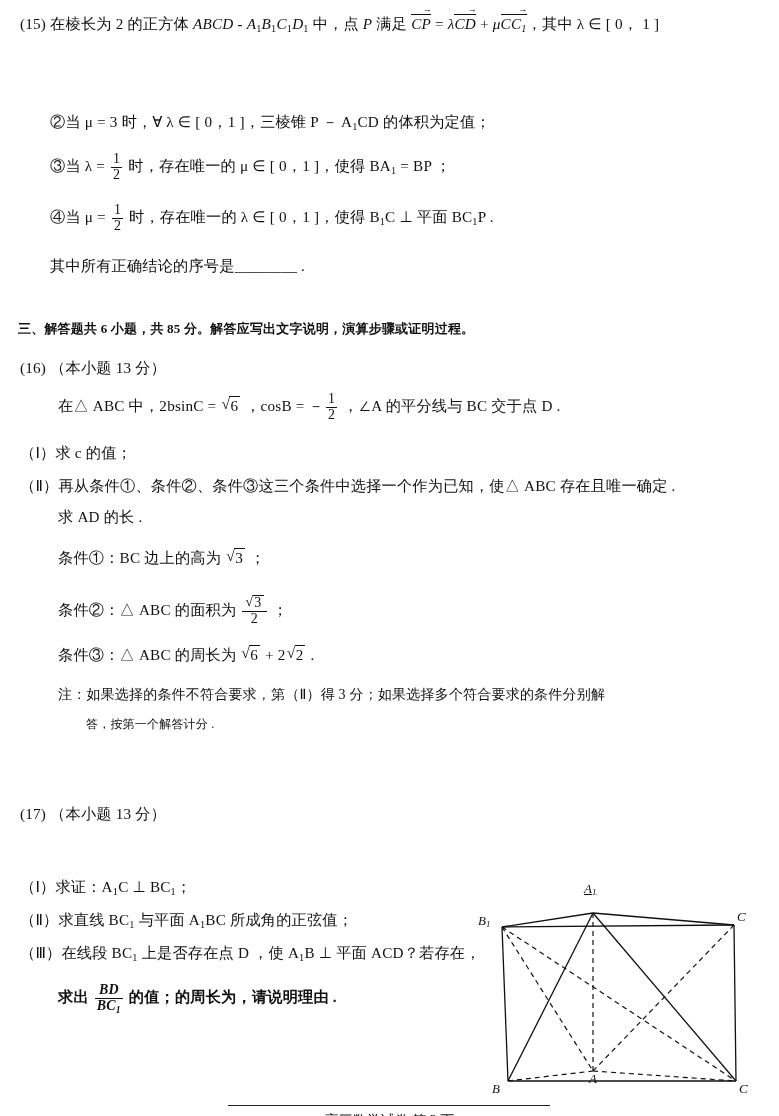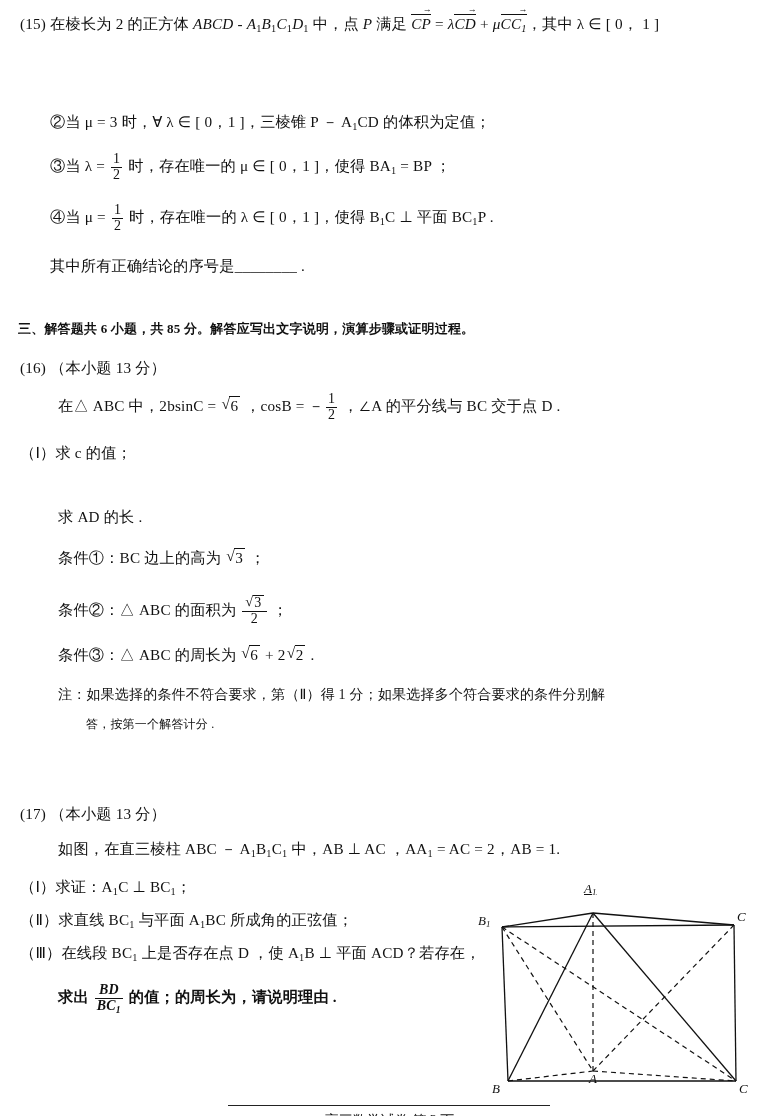--- a/index.html
+++ b/index.html
@@ -140,45 +140,43 @@
   <div class="line" style="left:20px; top:359px;">
     <span>(16)</span>
     <span>（本小题 13 分）</span>
   </div>
 
   <div class="line" style="left:58px; top:392px;">
     <span>在△ ABC 中，2bsinC = </span><span class="sqrt"><span class="rad">6</span></span><span> ，cosB = －</span><span class="frac"><span class="num">1</span><span class="den">2</span></span><span> ，∠A 的平分线与 BC 交于点 D .</span>
   </div>
 
   <div class="line" style="left:20px; top:444px;">（Ⅰ）求 c 的值；</div>
+  <div class="line" style="left:20px; top:477px;">（Ⅱ）再从条件①、条件②、条件③这三个条件中选择一个作为已知，使△ ABC 存在且唯一确定 .</div>
   <div class="line" style="left:58px; top:508px;">求 AD 的长 .</div>
 
   <div class="line" style="left:58px; top:548px;">
     <span>条件①：BC 边上的高为 </span><span class="sqrt"><span class="rad">3</span></span><span> ；</span>
   </div>
 
   <div class="line" style="left:58px; top:595px;">
     <span>条件②：△ ABC 的面积为 </span><span class="frac"><span class="num"><span class="sqrt"><span class="rad">3</span></span></span><span class="den">2</span></span><span> ；</span>
   </div>
 
   <div class="line" style="left:58px; top:645px;">
     <span>条件③：△ ABC 的周长为 </span><span class="sqrt"><span class="rad">6</span></span><span> + 2</span><span class="sqrt"><span class="rad">2</span></span><span> .</span>
   </div>
 
-  <div class="line" style="left:58px; top:687px; font-size:14px;">注：如果选择的条件不符合要求，第（Ⅱ）得 1 分；如果选择多个符合要求的条件分别解</div>
+  <div class="line" style="left:58px; top:687px; font-size:14px;">注：如果选择的条件不符合要求，第（Ⅱ）得 3 分；如果选择多个符合要求的条件分别解</div>
   <div class="line" style="left:86px; top:717px; font-size:12px;">答，按第一个解答计分 .</div>
 
   <div class="line" style="left:20px; top:805px;">
     <span>(17)</span>
     <span>（本小题 13 分）</span>
   </div>
 
-  <div class="line" style="left:58px; top:840px;">
-    <span>如图，在直三棱柱 ABC － A</span><sub>1</sub><span>B</span><sub>1</sub><span>C</span><sub>1</sub><span> 中，AB ⊥ AC ，AA</span><sub>1</sub><span> = AC = 2，AB = 1.</span>
-  </div>
 
   <div class="line" style="left:20px; top:878px;">
     <span>（Ⅰ）求证：A</span><sub>1</sub><span>C ⊥ BC</span><sub>1</sub><span>；</span>
   </div>
 
   <div class="line" style="left:20px; top:911px;">
     <span>（Ⅱ）求直线 BC</span><sub>1</sub><span> 与平面 A</span><sub>1</sub><span>BC 所成角的正弦值；</span>
   </div>
 
   <div class="line" style="left:20px; top:944px;">

